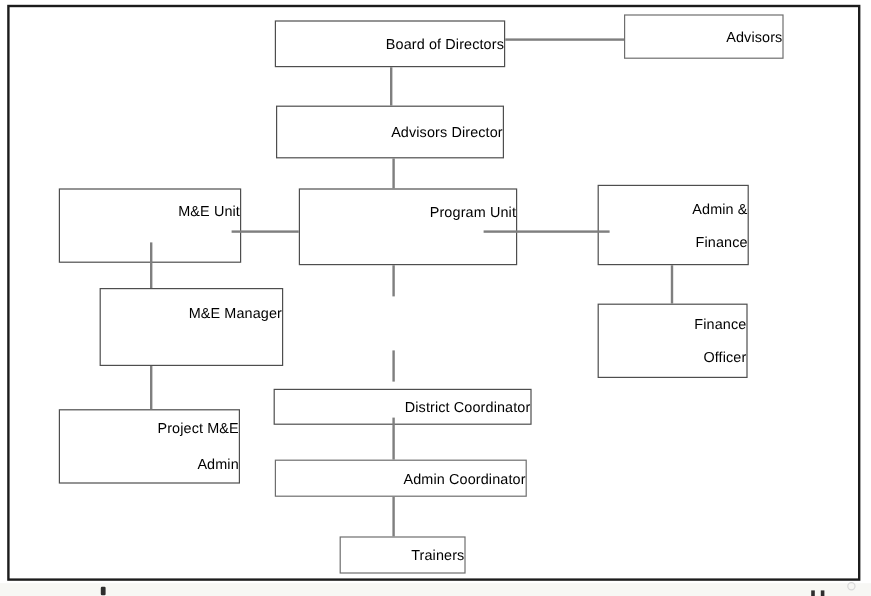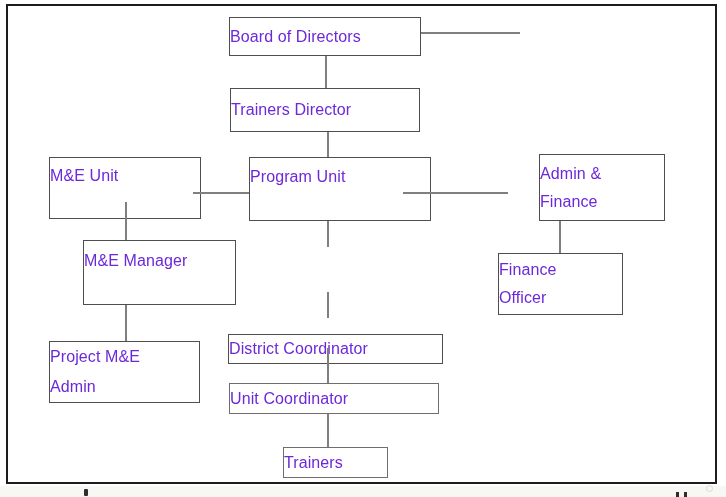--- a/index.html
+++ b/index.html
@@ -10,22 +10,22 @@
     font-family:"Liberation Sans","DejaVu Sans",sans-serif;
     overflow:hidden;
   }
   .frame{
     position:absolute;left:6px;top:4px;width:707px;height:476px;
     border:2px solid #1c1c1c;background:transparent;
   }
   .node{
     position:absolute;box-sizing:border-box;
     border:1.5px solid #4e4e4e;background:#ffffff;
-    display:flex;flex-direction:column;align-items:flex-start;justify-content:center;
-    text-align:center;font-size:16px;color:#6d28d9;
+    display:flex;flex-direction:column;align-items:flex-end;justify-content:center;
+    text-align:center;font-size:12px;color:#000000;
     z-index:1;letter-spacing:0.1px;
   }
   .node.light{border-color:#6e6e6e;}
   .node.bias-up{padding-bottom:24px;}
   .node .ln{display:block;}
   .lh28 .ln{line-height:28px;}
   .lh30 .ln{line-height:30px;}
   .line{position:absolute;background:#7f7f7f;z-index:2;}
   .pagebottom{
     position:absolute;left:0;top:486px;width:726px;height:11px;
@@ -51,54 +51,57 @@
   <div class="line" style="left:327px;top:221px;width:2px;height:26px;"></div>
   <div class="line" style="left:327px;top:292px;width:2px;height:26px;"></div>
   <div class="line" style="left:327px;top:348px;width:2px;height:35px;"></div>
   <div class="line" style="left:327px;top:414px;width:2px;height:33px;"></div>
   <div class="line" style="left:559px;top:221px;width:2px;height:32px;"></div>
 
   <div class="node" style="left:229px;top:17px;width:192px;height:39px;">
     <span class="ln">Board of Directors</span>
   </div>
 
+  <div class="node light" style="left:520px;top:12px;width:133px;height:37px;">
+    <span class="ln">Advisors</span>
+  </div>
 
   <div class="node" style="left:230px;top:88px;width:190px;height:44px;">
-    <span class="ln">Trainers Director</span>
+    <span class="ln">Advisors Director</span>
   </div>
 
   <div class="node bias-up" style="left:49px;top:157px;width:152px;height:62px;">
     <span class="ln">M&amp;E Unit</span>
   </div>
 
   <div class="node bias-up" style="left:249px;top:157px;width:182px;height:64px;">
     <span class="ln">Program Unit</span>
   </div>
 
-  <div class="node lh28" style="left:498px;top:154px;width:126px;height:67px;margin-left:41px;">
+  <div class="node lh28" style="left:498px;top:154px;width:126px;height:67px;">
     <span class="ln">Admin &amp;</span>
     <span class="ln">Finance</span>
   </div>
 
   <div class="node bias-up" style="left:49px;top:240px;width:153px;height:65px;margin-left:34px;">
     <span class="ln">M&amp;E Manager</span>
   </div>
 
   <div class="node lh30" style="left:49px;top:341px;width:151px;height:62px;">
     <span class="ln">Project M&amp;E</span>
     <span class="ln">Admin</span>
   </div>
 
 
-  <div class="node" style="left:228px;top:334px;width:215px;height:30px;">
+  <div class="node" style="left:228px;top:324px;width:215px;height:30px;">
     <span class="ln">District Coordinator</span>
   </div>
 
   <div class="node light" style="left:229px;top:383px;width:210px;height:31px;">
-    <span class="ln">Unit Coordinator</span>
+    <span class="ln">Admin Coordinator</span>
   </div>
 
   <div class="node lh28" style="left:498px;top:253px;width:125px;height:62px;">
     <span class="ln">Finance</span>
     <span class="ln">Officer</span>
   </div>
 
   <div class="node light" style="left:283px;top:447px;width:105px;height:31px;">
     <span class="ln">Trainers</span>
   </div>

